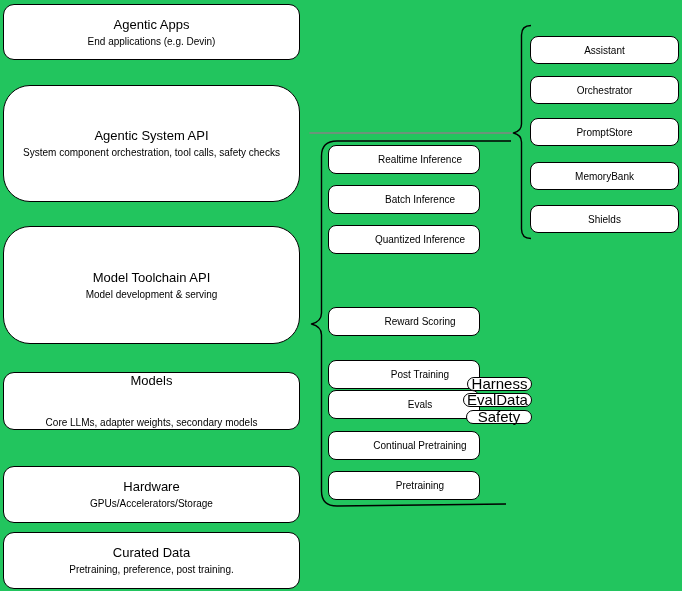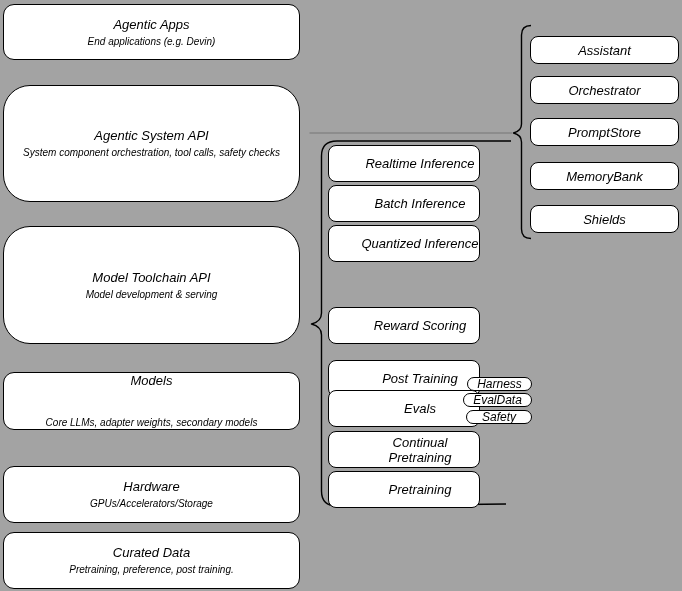--- a/index.html
+++ b/index.html
@@ -5,23 +5,22 @@
   html, body {
     margin: 0;
     padding: 0;
     background: #ffffff;
     font-family: "Liberation Sans", "DejaVu Sans", sans-serif;
   }
   #canvas {
     position: relative;
     width: 682px;
     height: 591px;
-    background: #a3a3a3;
+    background: #22c55e;
     overflow: hidden;
-    font-style: italic;
   }
   #connector-layer {
     position: absolute;
     left: 0; top: 0;
     width: 682px; height: 591px;
     pointer-events: none;
   }
   .node {
     position: absolute;
     left: 3px;
@@ -50,36 +49,36 @@
   .chip {
     position: absolute;
     background: #ffffff;
     border: 1.4px solid #000000;
     border-radius: 8px;
     box-sizing: border-box;
     display: flex;
     align-items: center;
     justify-content: center;
     text-align: center;
-    font-size: 13px;
+    font-size: 10px;
     color: #000000;
     z-index: 2;
   }
-  .mid-chip { left: 328px; width: 152px; height: 37px; padding-left: 32px; }
+  .mid-chip { left: 328px; width: 152px; height: 29px; padding-left: 32px; }
   .right-chip { left: 530px; width: 149px; height: 28px; }
   .tag {
     position: absolute;
     background: #ffffff;
     border: 1.2px solid #000000;
     border-radius: 8px;
     box-sizing: border-box;
     display: flex;
     align-items: center;
     justify-content: center;
-    font-size: 12px;
+    font-size: 15px;
     line-height: 10px;
     color: #000000;
     z-index: 4;
   }
 </style>
 </head>
 <body>
 
 <div id="canvas">
 

